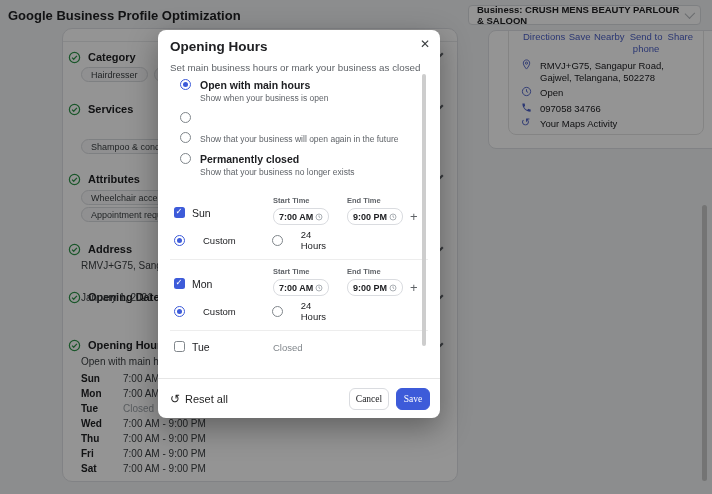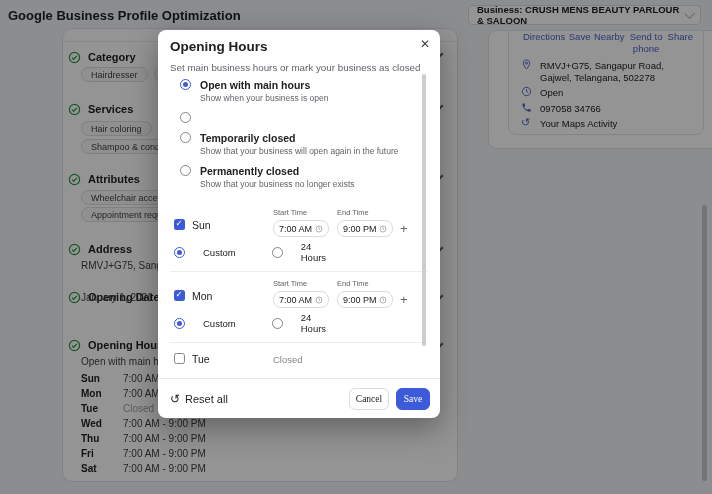--- a/index.html
+++ b/index.html
@@ -78,21 +78,21 @@
   .cb.on::after { content:"✓"; position:absolute; left:1.5px; top:-1px; color:#fff; font-size:8.5px; }
   .cb.off { border:1.5px solid #80868b; background:#fff; }
 
   .day-list { margin-top:12px; }
   .day-row { display:flex; padding:7px 0 8px 4px; border-top:1px solid #ededed; }
   .day-row .dleft { width:99px; }
   .dline1 { display:flex; gap:7px; align-items:center; height:13px; margin-top:10px; }
   .dline1 .dname { font-size:10.5px; color:#202124; }
   .dline2 { display:flex; gap:18px; align-items:center; margin-top:10px; font-size:9.5px; color:#202124; }
   .dline2 .gap { width:6px; }
-  .times { display:flex; gap:8px; }
+  .times { display:flex; gap:18px;font-weight:bold; }
   .time .t-lbl { font-size:7.5px; color:#5f6368; margin-bottom:3px; }
   .t-box { width:56px; height:17px; border:1px solid #dadce0; border-radius:8px; background:#fff;
     display:flex; align-items:center; justify-content:space-between; padding:0 5px; font-size:9px; color:#202124; }
   .plus-btn { margin-left:7px; margin-top:13px; font-size:13px; color:#5f6368; cursor:pointer; }
   .closed-lbl { font-size:9.5px; color:#80868b; margin-top:12px; }
   .day-row.tue { padding-bottom:10px; }
   .day-row.tue .dline1 { margin-top:2px; }
   .day-row.tue .closed-lbl { margin-top:4px; }
 
   .m-footer { position:absolute; left:0; right:0; bottom:0; height:40px; border-top:1px solid #e6e6e6;
@@ -136,24 +136,20 @@
     <div class="sec-head">
       <svg class="chk-icon" viewBox="0 0 16 16">
           <circle cx="8" cy="8" r="6.3" fill="none" stroke="#2e9549" stroke-width="1.5"></circle>
           <path d="M5 8.2l2 2 4-4.2" fill="none" stroke="#2e9549" stroke-width="1.5"></path>
         </svg>
       <span class="sec-title">Services</span>
     </div>
     <svg class="pencil" style="top:1px;" viewBox="0 0 16 16">
         <path d="M11.7 2.1l2.2 2.2-8.6 8.6-2.8.6.6-2.8z" fill="#5f6368"></path>
       </svg>
-    <div class="chips" style="top:19px;">
-      <span class="chip">Hair coloring</span>
-      <span class="chip">Hairstyling</span>
-    </div>
     <div class="chips" style="top:37px;">
       <span class="chip">Shampoo &amp; conditioning</span>
     </div>
   </div>
 
   <div class="section" style="top:143px;">
     <div class="sec-head">
       <svg class="chk-icon" viewBox="0 0 16 16">
           <circle cx="8" cy="8" r="6.3" fill="none" stroke="#2e9549" stroke-width="1.5"></circle>
           <path d="M5 8.2l2 2 4-4.2" fill="none" stroke="#2e9549" stroke-width="1.5"></path>
@@ -307,21 +303,20 @@
         <div class="o-label">Open with main hours</div>
         <div class="o-desc">Show when your business is open</div>
       </div>
     </div>
     <div class="opt">
       <span class="rd"></span>
     </div>
     <div class="opt">
       <span class="rd"></span>
       <div>
-        <div class="o-label">Temporarily closed</div>
         <div class="o-desc">Show that your business will open again in the future</div>
       </div>
     </div>
     <div class="opt">
       <span class="rd"></span>
       <div>
         <div class="o-label">Permanently closed</div>
         <div class="o-desc">Show that your business no longer exists</div>
       </div>
     </div>

